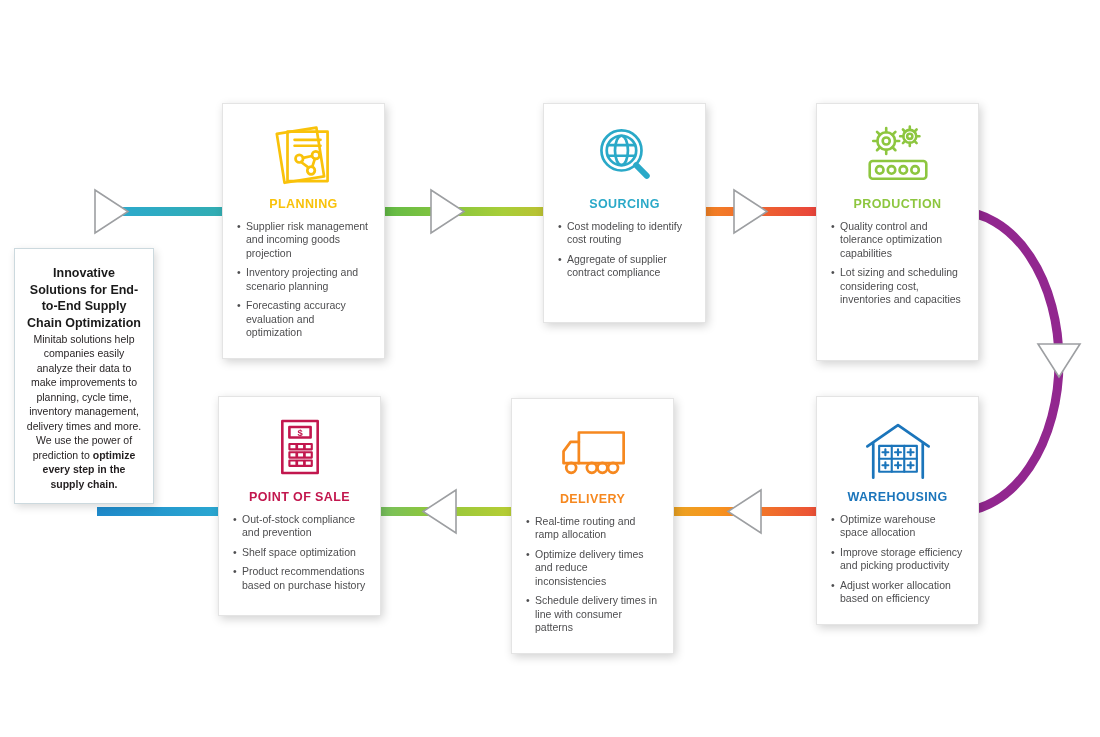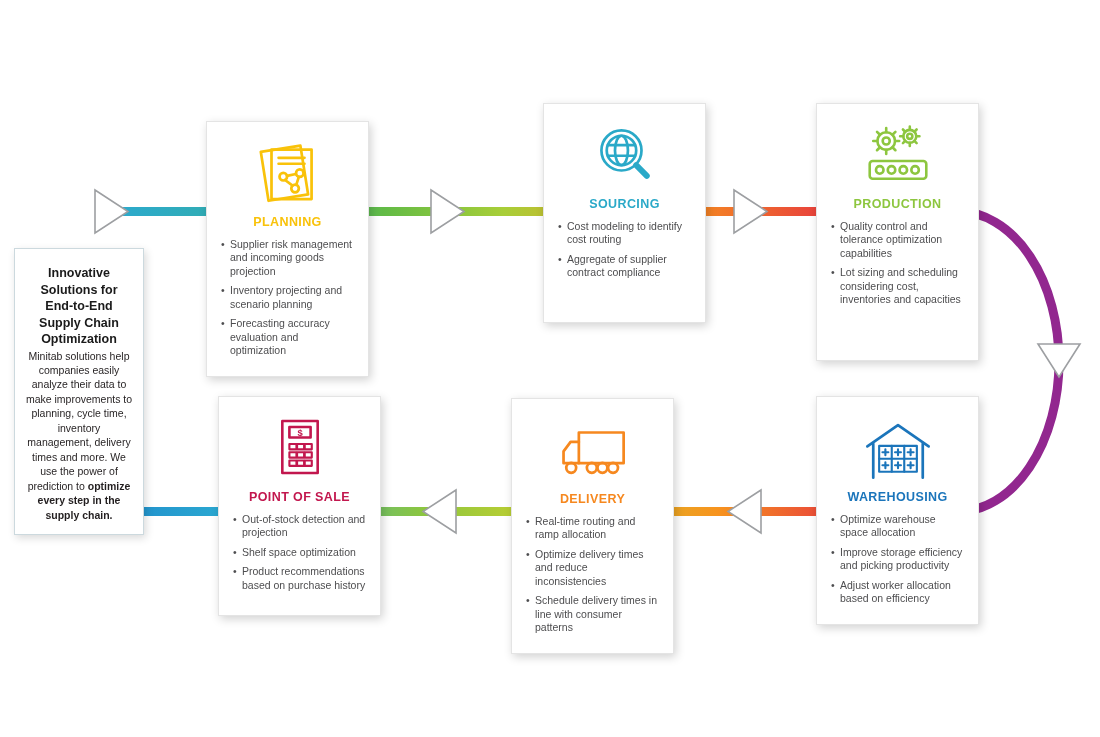--- a/index.html
+++ b/index.html
@@ -9,27 +9,27 @@
   .card{position:absolute;z-index:2;width:163px;background:#fff;border:1px solid #e4e4e4;
         box-shadow:2px 3px 9px rgba(0,0,0,.18);box-sizing:border-box;padding:14px 12px 12px;
         --accent:#444;}
   .card-icon{display:flex;justify-content:center;align-items:center;height:72px;color:var(--accent);}
   .card-title{margin:7px 0 9px;font-size:12.5px;font-weight:bold;text-align:center;
               letter-spacing:.4px;color:var(--accent);}
   .card-bullets{margin:0;padding:0;list-style:none;}
   .card-bullets li{position:relative;padding-left:11px;margin-bottom:6px;font-size:10.5px;
                    line-height:1.28;color:#4d4d4f;}
   .card-bullets li::before{content:"\2022";position:absolute;left:2px;top:0;color:#4d4d4f;}
-  .card-planning{left:206px;top:103px;min-height:253px;margin-top:18px;}
+  .card-planning{left:222px;top:103px;min-height:253px;}
   .card-sourcing{left:511px;top:103px;min-height:220px;margin-left:32px;}
   .card-production{left:816px;top:103px;min-height:258px;}
   .card-pos{left:218px;top:396px;min-height:220px;}
   .card-delivery{left:511px;top:398px;min-height:233px;}
   .card-warehousing{left:816px;top:396px;min-height:220px;}
-  .intro{position:absolute;z-index:2;left:14px;top:248px;width:130px;min-height:240px;
+  .intro{position:absolute;z-index:2;left:14px;top:248px;width:140px;min-height:240px;
          box-sizing:border-box;background:#fff;border:1px solid #ccd9de;
          box-shadow:2px 3px 8px rgba(0,0,0,.15);padding:16px 10px 12px;text-align:center;}
   .intro-title{margin:0;font-size:12.5px;font-weight:bold;color:#1a1a1a;line-height:1.32;}
   .intro-body{margin:1px 0 0;font-size:10.5px;line-height:1.38;color:#231f20;}
 </style>
 </head>
 <body>
 
 <div class="stage">
 
@@ -136,21 +136,21 @@
     <div class="card-icon">
       <svg width="78" height="66" viewBox="0 0 64 56" fill="none" stroke="currentColor" stroke-width="2.2" stroke-linejoin="round">
         <rect x="17" y="6" width="30" height="44"></rect>
         <rect x="23" y="11" width="18" height="9"></rect>
         <text x="32" y="18.3" font-size="8" text-anchor="middle" fill="currentColor" stroke="none" font-family="inherit" font-weight="bold">$</text>
         <path d="M23 25.5h6v4.5h-6zM29.5 25.5h6v4.5h-6zM36 25.5h6v4.5h-6zM23 32.5h6v4.5h-6zM29.5 32.5h6v4.5h-6zM36 32.5h6v4.5h-6zM23 39.5h6v4.5h-6zM29.5 39.5h6v4.5h-6zM36 39.5h6v4.5h-6z" stroke-width="1.8"></path>
       </svg>
     </div>
     <h3 class="card-title">POINT OF SALE</h3>
     <ul class="card-bullets">
-      <li>Out-of-stock detection and projection</li>
+      <li>Out-of-stock compliance and prevention</li>
       <li>Shelf space optimization</li>
       <li>Product recommendations based on purchase history</li>
     </ul>
   </div>
 
   <div class="card card-delivery" style="--accent: #F6881F;">
     <div class="card-icon">
       <svg width="78" height="66" viewBox="0 0 64 56" fill="none" stroke="currentColor" stroke-width="2.3" stroke-linejoin="round" stroke-linecap="round">
         <rect x="20" y="14" width="38" height="26"></rect>
         <path d="M20 22h-7l-6 8v10h13"></path>

